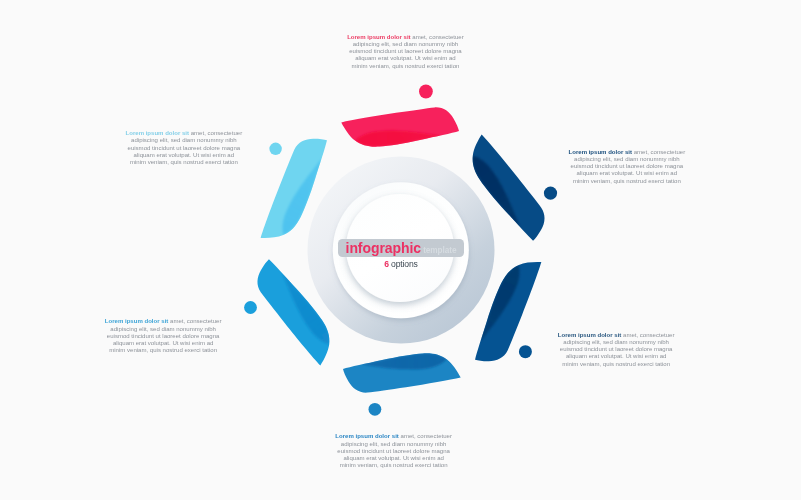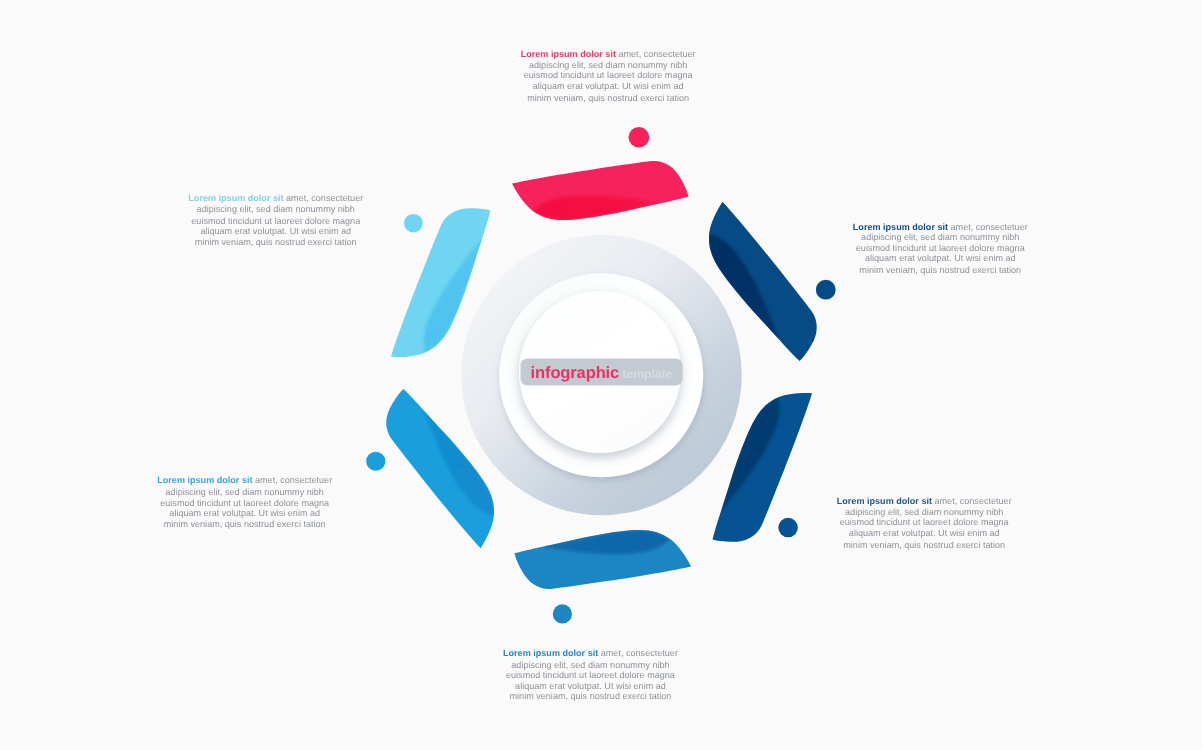--- a/index.html
+++ b/index.html
@@ -5,21 +5,21 @@
   html,body{margin:0;padding:0;}
   body{width:801px;height:500px;background:#fafafa;
        font-family:"Liberation Sans",sans-serif;overflow:hidden;position:relative;}
   #stage{position:absolute;left:0;top:0;width:801px;height:500px;}
   svg.art{position:absolute;left:0;top:0;}
   .txtblk{position:absolute;width:117.5px;font-size:6.05px;line-height:7.25px;
           color:#8d9299;text-align:center;letter-spacing:0px;}
   .txtblk .lead{font-weight:bold;}
   .center-label-inner{position:absolute;left:calc(401px - 100px);top:238.7px;width:200px;text-align:center;}
   .pill{display:inline-block;background:#c3cad1;border-radius:4.5px;padding:0 7.2px;height:18px;line-height:18px;}
-  .pill .w1{color:#ec3163;font-weight:bold;font-size:11px;letter-spacing:-0.08px;}
+  .pill .w1{color:#ec3163;font-weight:bold;font-size:14px;letter-spacing:-0.08px;}
   .pill .w2{color:#d6dce1;font-weight:bold;font-size:8.25px;letter-spacing:-0.08px;}
   .opts{margin-top:2.5px;font-size:8.6px;color:#3d4852;letter-spacing:-0.15px;}
   .opts .num{color:#ec3163;font-weight:bold;}
 </style>
 </head>
 <body>
 
 <div id="stage">
   <svg class="art" width="801" height="500" viewBox="0 0 801 500">
     <defs id="defs">
@@ -140,14 +140,15 @@
   <div id="texts">
       <div class="txtblk" style="left: 346.7px; top: 33.7px;"><span class="lead" style="color: rgb(236, 59, 99);">Lorem ipsum dolor sit </span><span>amet, consectetuer adipiscing elit, sed diam nonummy nibh euismod tincidunt ut laoreet dolore magna aliquam erat volutpat. Ut wisi enim ad minim veniam, quis nostrud exerci tation</span></div>
       <div class="txtblk" style="left: 568.1px; top: 148.7px;"><span class="lead" style="color: rgb(27, 79, 126);">Lorem ipsum dolor sit </span><span>amet, consectetuer adipiscing elit, sed diam nonummy nibh euismod tincidunt ut laoreet dolore magna aliquam erat volutpat. Ut wisi enim ad minim veniam, quis nostrud exerci tation</span></div>
       <div class="txtblk" style="left: 557.4px; top: 331.7px;"><span class="lead" style="color: rgb(42, 88, 128);">Lorem ipsum dolor sit </span><span>amet, consectetuer adipiscing elit, sed diam nonummy nibh euismod tincidunt ut laoreet dolore magna aliquam erat volutpat. Ut wisi enim ad minim veniam, quis nostrud exerci tation</span></div>
       <div class="txtblk" style="left: 334.9px; top: 433.4px;"><span class="lead" style="color: rgb(43, 134, 196);">Lorem ipsum dolor sit </span><span>amet, consectetuer adipiscing elit, sed diam nonummy nibh euismod tincidunt ut laoreet dolore magna aliquam erat volutpat. Ut wisi enim ad minim veniam, quis nostrud exerci tation</span></div>
       <div class="txtblk" style="left: 104.4px; top: 318.4px;"><span class="lead" style="color: rgb(59, 163, 214);">Lorem ipsum dolor sit </span><span>amet, consectetuer adipiscing elit, sed diam nonummy nibh euismod tincidunt ut laoreet dolore magna aliquam erat volutpat. Ut wisi enim ad minim veniam, quis nostrud exerci tation</span></div>
       <div class="txtblk" style="left: 125.1px; top: 130.2px;"><span class="lead" style="color: rgb(131, 207, 232);">Lorem ipsum dolor sit </span><span>amet, consectetuer adipiscing elit, sed diam nonummy nibh euismod tincidunt ut laoreet dolore magna aliquam erat volutpat. Ut wisi enim ad minim veniam, quis nostrud exerci tation</span></div>
     </div>
   <div class="center-label-inner">
     <div class="pill"><span class="w1">infographic</span><span class="w2"> template</span></div>
+    <div class="opts"><span class="num">6</span><span> options</span></div>
   </div>
 </div>
 
 </body></html>

